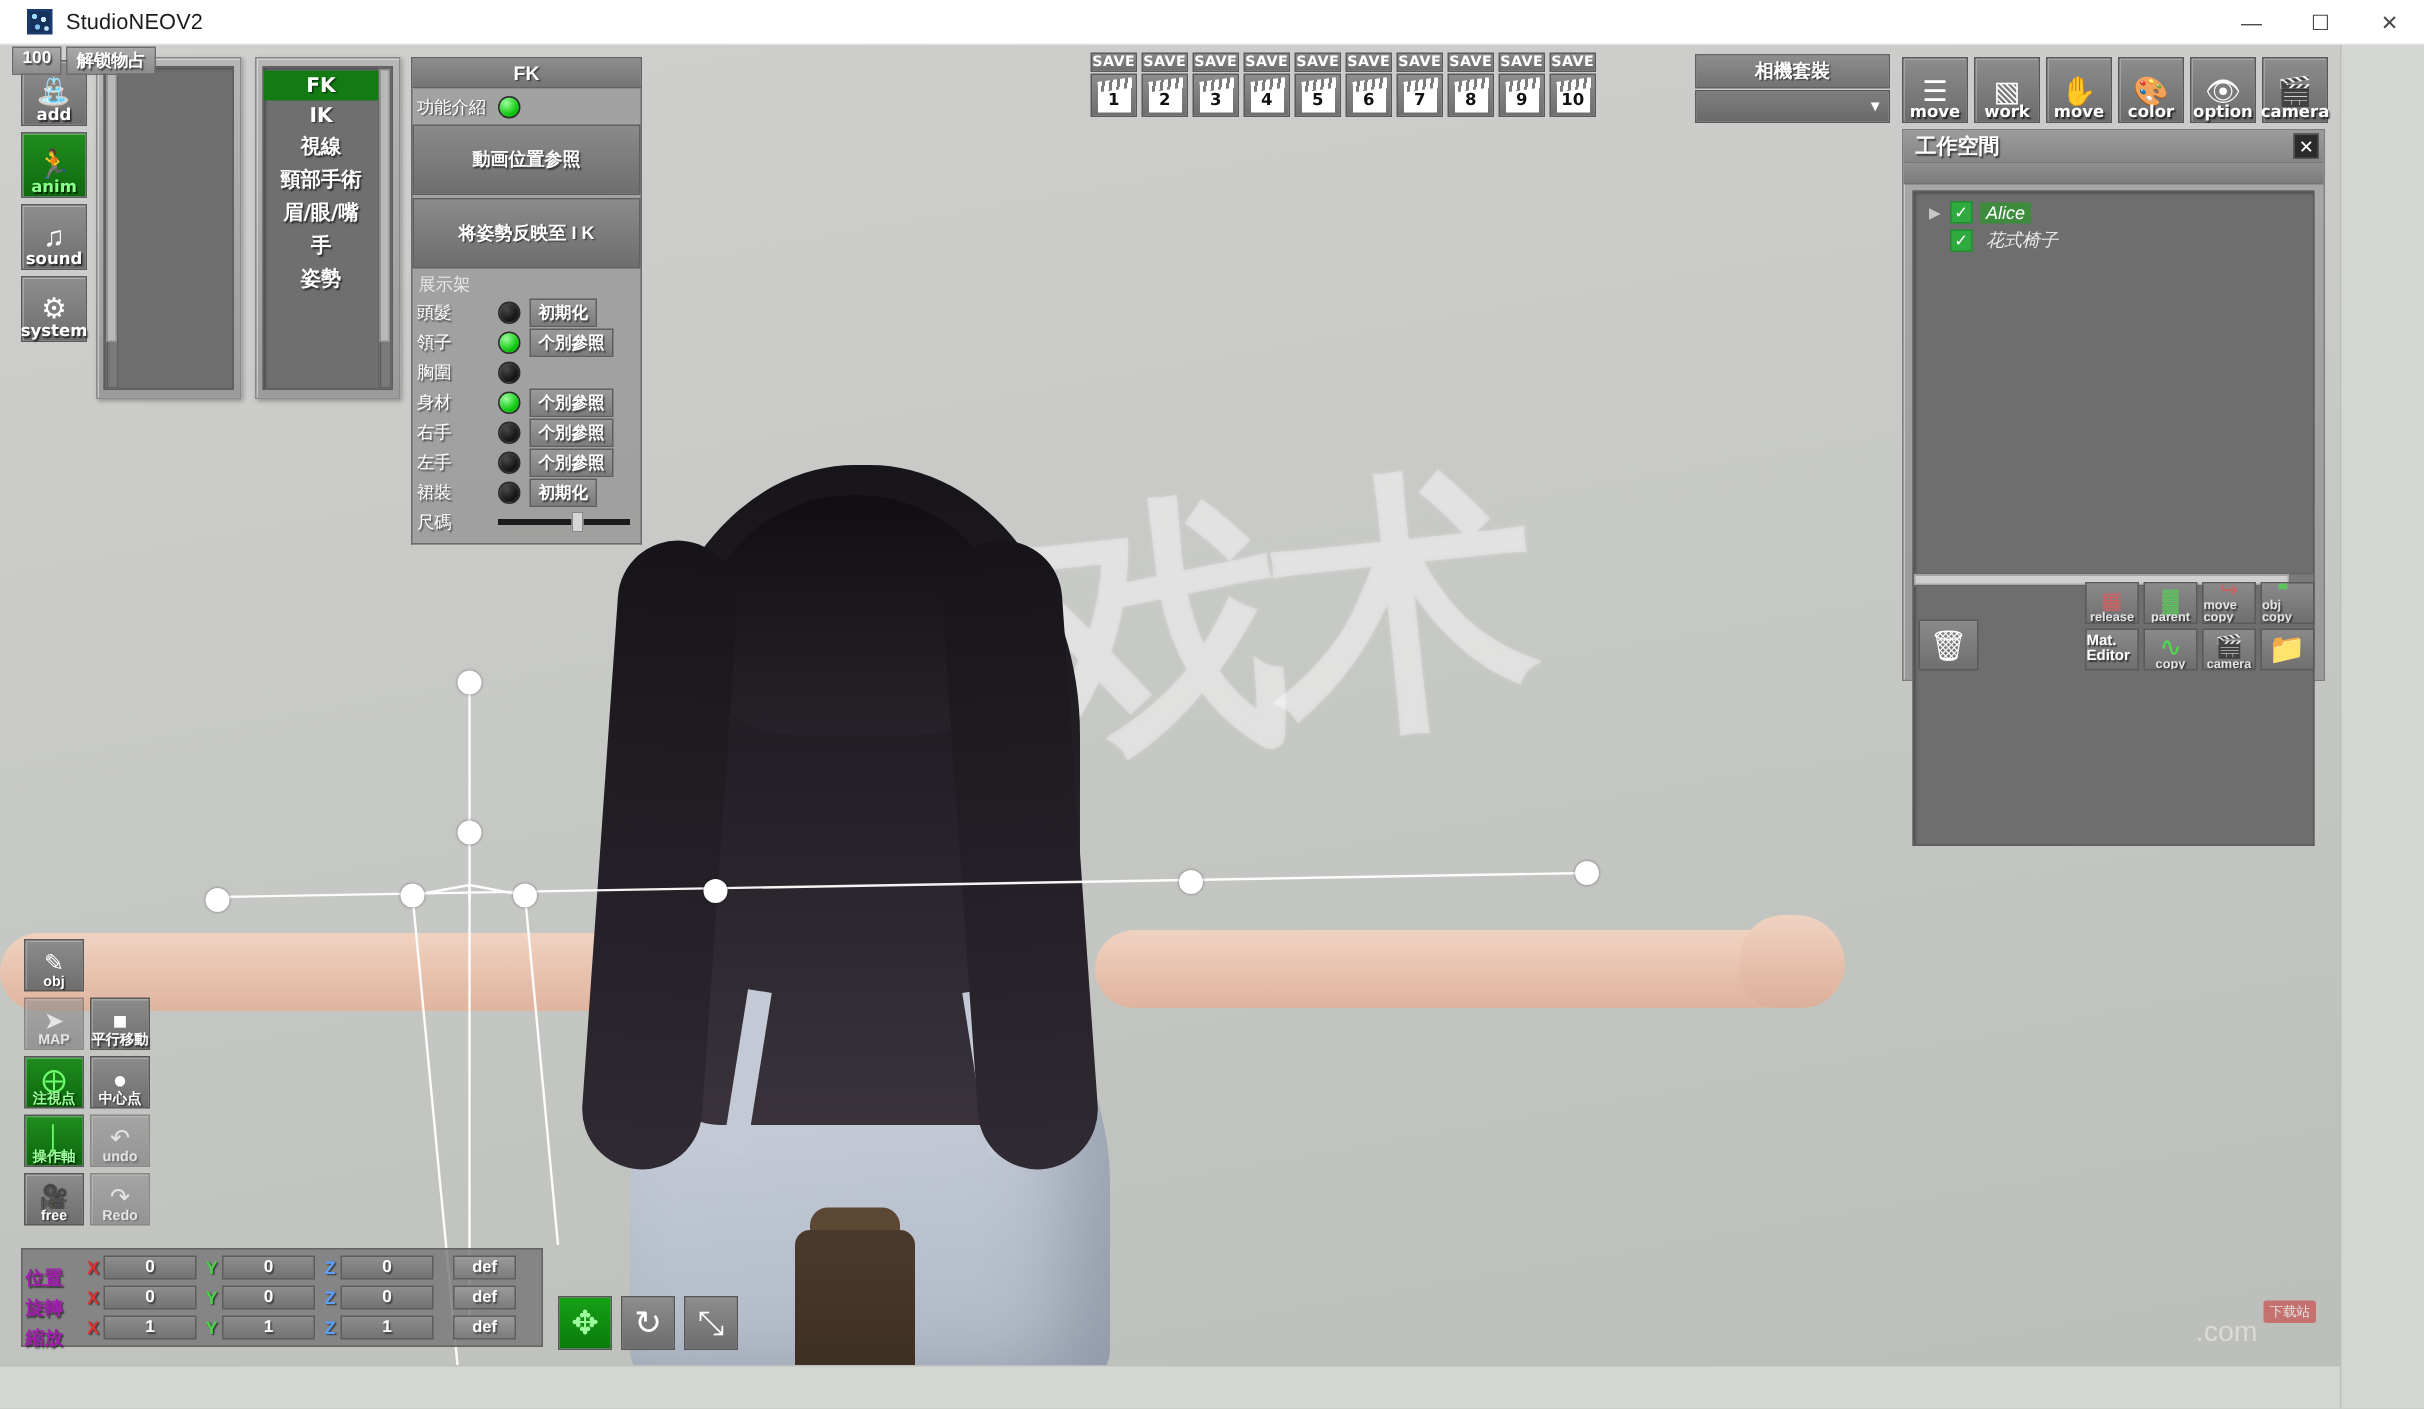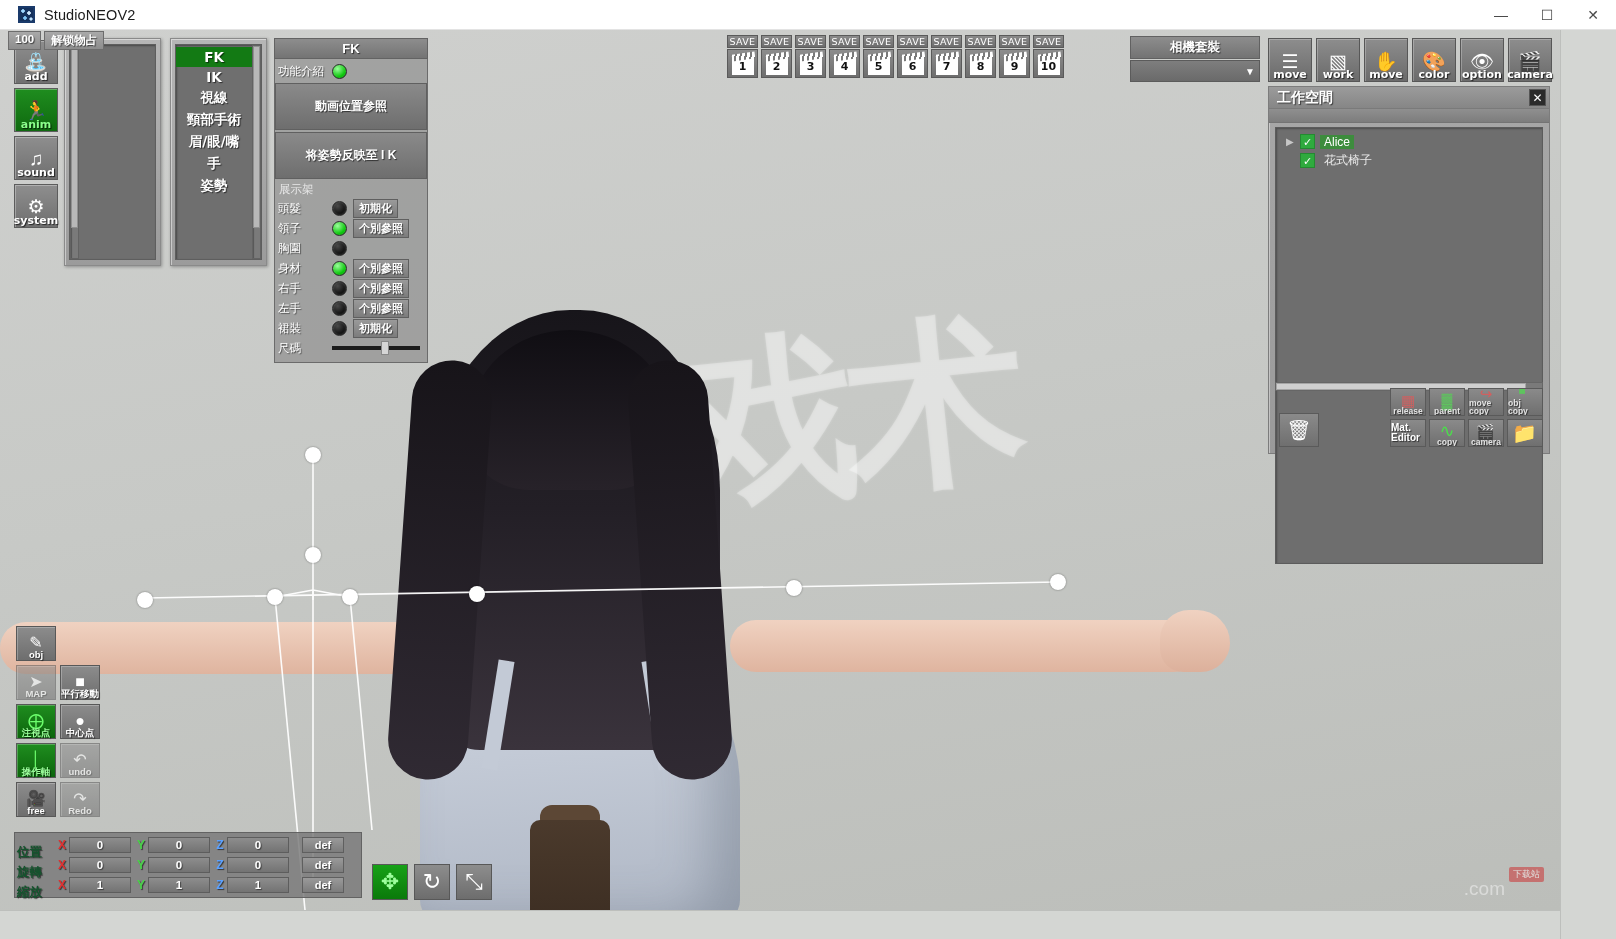--- a/index.html
+++ b/index.html
@@ -203,21 +203,21 @@
     border-left:1px solid #6b6b6b; border-right:1px solid #6b6b6b;
     border-bottom:1px solid #6b6b6b;}
   .slider-track { height:4px; background:#1c1c1c; flex:1; position:relative; margin-right:4px;}
   .slider-knob { position:absolute; left:56%; top:-5px; width:8px; height:14px;
     background:#d6d6d6; border:1px solid #888; }
   
   #saverow { position:absolute; left:727px; top:35px; display:flex; gap:3px; z-index:42; }
   .savebtn { width:31px; }
   .save-cap {
     background:linear-gradient(180deg,#8b8b8b,#6d6d6d); border:1px solid #5a5a5a;
-    color:#fff; font-size:9.5px; font-weight:normal; text-align:center;
+    color:#fff; font-size:9.5px; font-weight:bold; text-align:center;
     letter-spacing:.3px; font-family:"DejaVu Sans", sans-serif;
   }
   .clap {
     width:31px; height:29px; background:linear-gradient(180deg,#8d8d8d,#6e6e6e);
     border:1px solid #5a5a5a; position:relative; margin-top:1px;
     display:flex; align-items:flex-end; justify-content:center;
   }
   .clap .board {
     width:22px; height:17px; background:#fff; margin-bottom:2px;
     color:#111; font-size:11px; font-weight:bold; text-align:center;
@@ -266,21 +266,21 @@
     border:1px solid #555; }
   #ws-toolstrip { height:14px; background:linear-gradient(180deg,#8f8f8f,#7d7d7d);
     border-bottom:1px solid #747474; }
   #ws-tree { position:absolute; left:6px; top:40px; right:6px; height:437px;
     background:#6e6e6e; border:1px solid #5c5c5c;
     box-shadow:inset 1px 1px 2px rgba(0,0,0,.3); padding:4px 0 0 10px; }
   .tnode { display:flex; align-items:center; height:19px; }
   .tarrow { width:14px; color:#c7c7c7; font-size:10px; }
   .tcheck { width:15px; height:15px; background:#2faa3e; color:#fff; font-size:11px;
     text-align:center; line-height:15px; margin-right:5px; border:1px solid #248a31; }
-  .tlabel2 { font-size:12px; color:#e9e9e9; padding:0 4px; }
+  .tlabel2 { font-size:12px; color:#e9e9e9; padding:0 4px;font-style:italic; }
   .tnode.sel .tlabel2 { background:#3d8c3d; color:#fff; }
   #ws-hscroll { position:absolute; left:6px; bottom:62px; right:6px; height:9px;
     background:#7a7a7a; border:1px solid #666; }
   #ws-hscroll .hthumb { width:94%; height:100%; background:#cfcfcf; border:1px solid #a5a5a5;}
   #ws-btngrid { position:absolute; right:6px; bottom:6px; display:flex; flex-direction:column; gap:3px; }
   .wsrow { display:flex; gap:3px; }
   .wsbtn { width:36px; height:28px; background:linear-gradient(180deg,#8a8a8a,#6f6f6f);
     border:1px solid #5a5a5a; display:flex; flex-direction:column;
     align-items:center; justify-content:flex-end; position:relative; overflow:hidden; }
   .wsbtn .wsl { font-size:8.5px; color:#e2e2e2; line-height:8.5px; font-weight:bold;
@@ -301,21 +301,21 @@
   .tgbtn.dim { opacity:.55; }
   .tgl { font-size:9.5px; color:#fff; line-height:10px; font-weight:bold;
      text-shadow:1px 1px 1px rgba(0,0,0,.6); }
   .tgbtn.on .tgl { color:#9dff9d; }
   .tgg { font-size:16px; line-height:16px; color:#fff; margin-bottom:-1px; }
   .tgbtn.on .tgg { color:#6dff6d; }
   
   #xform { position:absolute; left:14px; top:832px; width:348px; z-index:43;
      background:rgba(120,120,120,.82); border:1px solid rgba(90,90,90,.8); padding:2px; }
   .xrow { display:flex; align-items:center; height:19px; margin-bottom:1px; }
-  .xname { width:38px; color:#14532d; font-size:12.5px; font-weight:bold;
+  .xname { width:38px; color:#a21caf; font-size:12.5px; font-weight:bold;
      text-shadow:1px 1px 1px rgba(0,0,0,.6);margin-top:16px; }
   .xax { width:14px; font-size:12px; font-weight:bold; text-align:center;
      text-shadow:1px 1px 1px rgba(0,0,0,.6); }
   .ax-x { color:#e03030; } .ax-y { color:#49d449; } .ax-z { color:#5aa0ff; }
   .xfield { width:62px; height:16px; background:linear-gradient(180deg,#8d8d8d,#737373);
      border:1px solid #5d5d5d; color:#fff; font-size:11.5px; text-align:center;
      line-height:15px; margin-right:3px; font-weight:bold;
      text-shadow:1px 1px 1px rgba(0,0,0,.5); }
   .xdef { width:42px; height:16px; margin-left:10px;
      background:linear-gradient(180deg,#9a9a9a,#7c7c7c); border:1px solid #5f5f5f;

